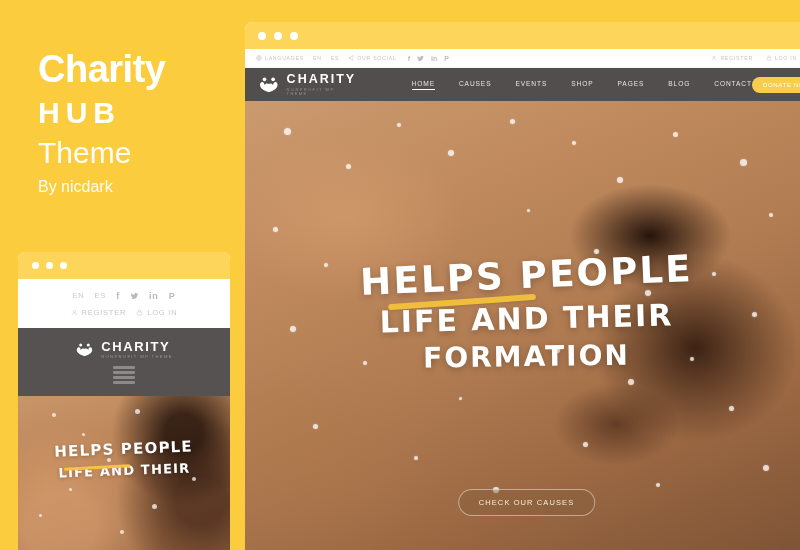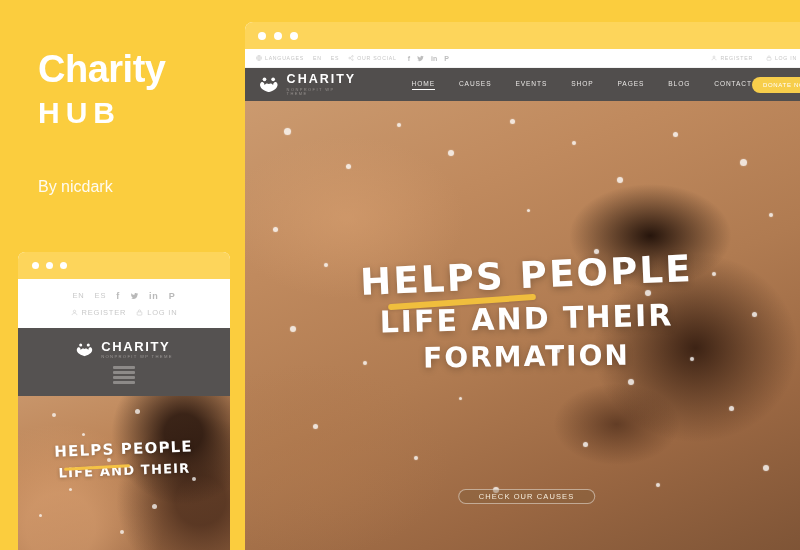--- a/index.html
+++ b/index.html
@@ -201,35 +201,36 @@
   .hero-underline {
     position:absolute; left:143px; top:45px; width:148px; height:6px;
     background:#F0BE3D; border-radius:6px;
     transform:rotate(-4deg);
     box-shadow:0 1px 3px rgba(0,0,0,0.12);
   }
   .hero-cta {
     position:absolute; left:50%; top:388px; transform:translateX(-50%);
     z-index:3;
     color:#f5eddd; font-size:7.5px; letter-spacing:1.1px;
-    padding:2px 20px; border-radius:16px;
+    padding:8px 20px; border-radius:16px;
     border:1px solid rgba(255,255,255,0.45);
     background:rgba(130,95,60,0.42);
     white-space:nowrap;
   }
 
   
   .i { display:inline-block; vertical-align:middle; }
 </style>
 </head>
 <body>
 
 <div class="promo">
   <div class="promo-title">Charity</div>
   <div class="promo-title-2">HUB</div>
+  <div class="promo-sub">Theme</div>
   <div class="promo-by">By nicdark</div>
 
   <div class="mobile-card">
     <div class="mcard-titlebar">
       <span class="mcard-dot"></span>
       <span class="mcard-dot"></span>
       <span class="mcard-dot"></span>
     </div>
     <div class="mcard-topbar">
       <div class="mcard-row">

